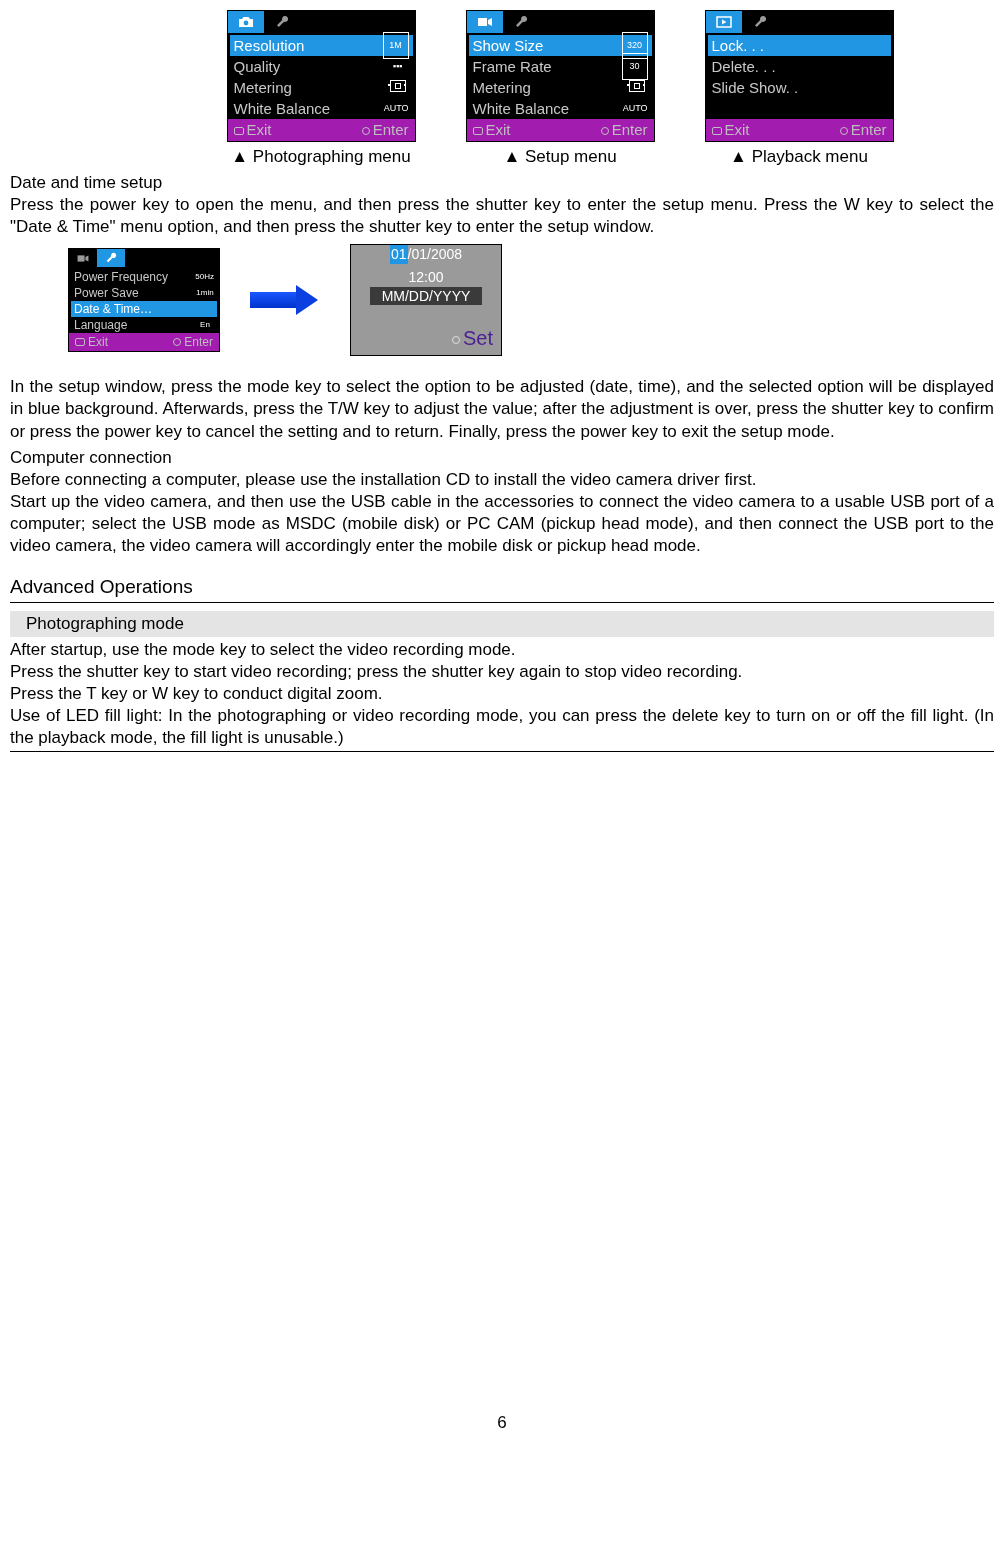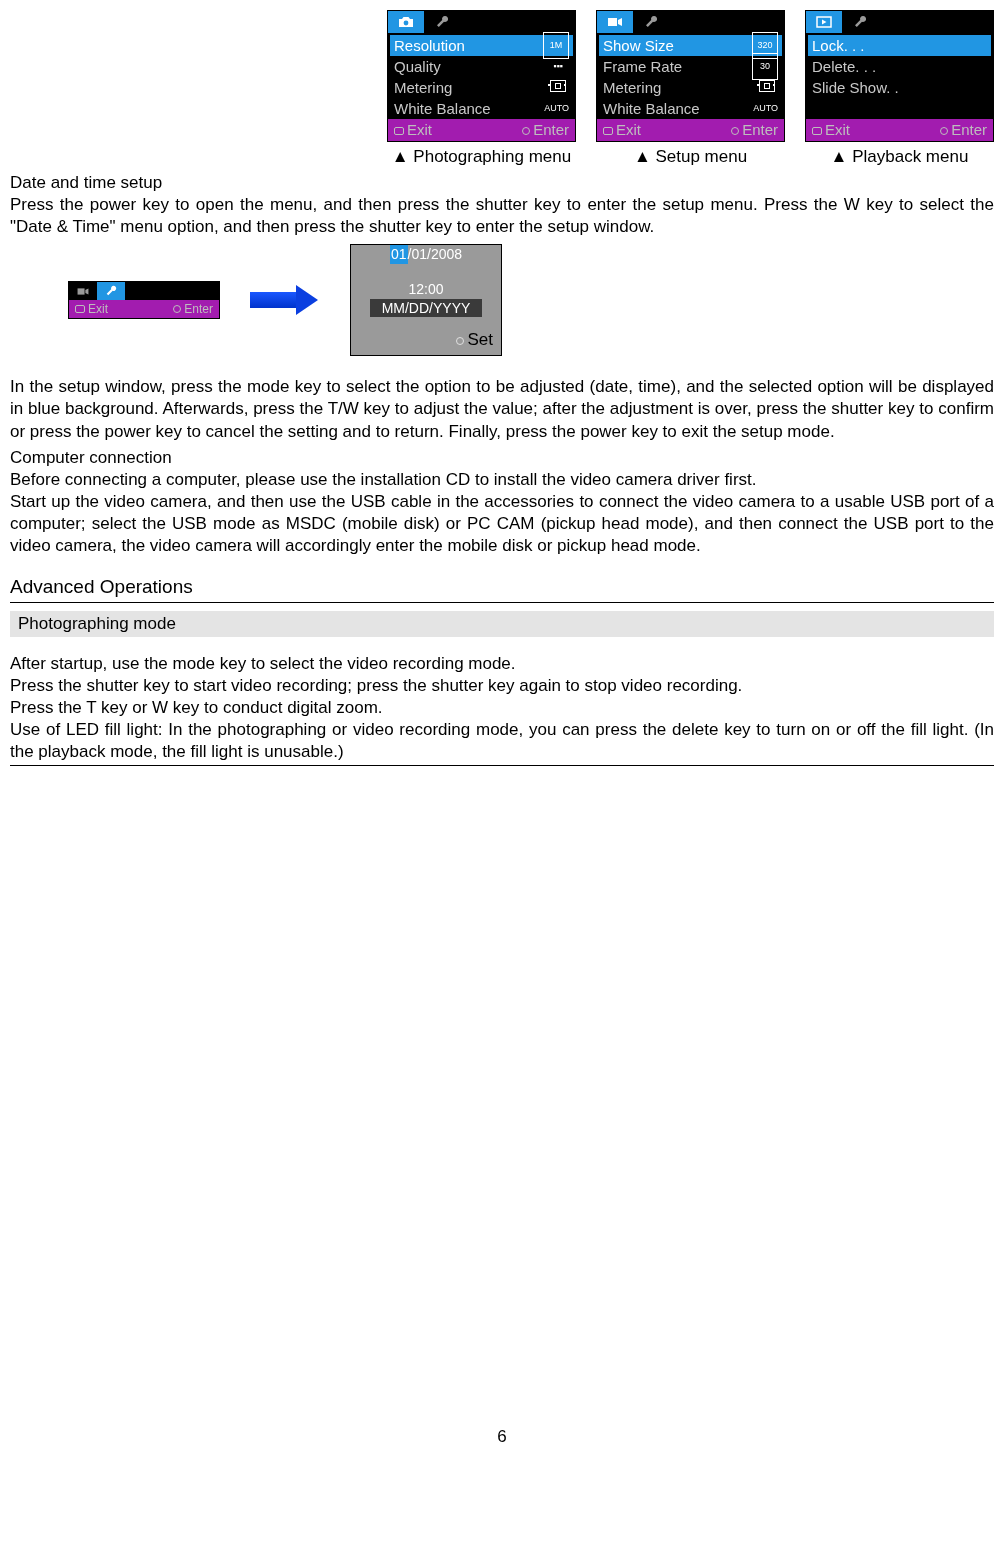--- a/index.html
+++ b/index.html
@@ -1,16 +1,16 @@
 <!DOCTYPE html>
 <html><head>
 <meta charset="utf-8">
 <style>
 body{font-family:Arial,Helvetica,sans-serif;font-size:17px;line-height:1.3;margin:0;padding:10px;width:984px;color:#000}
-.menus-row{display:flex;justify-content:flex-end;gap:20px;margin-left:116px;margin-bottom:2px}
+.menus-row{display:flex;justify-content:center;gap:50px;margin-left:116px;margin-bottom:2px}
 .menu-col{display:flex;flex-direction:column;align-items:center}
 .cam-screen{width:187px;background:#000;border:1px solid #000;position:relative}
 .cam-tabs{display:flex;height:22px;background:#000}
 .cam-tab{flex:0 0 36px;display:flex;align-items:center;justify-content:center;position:relative}
 .cam-tab.active{background:#2196e3}
 .cam-tab svg{display:block}
 .cam-body{padding:2px 2px 0 2px}
 .cam-row{display:flex;align-items:center;justify-content:space-between;height:21px;padding:0 4px;color:#c8c8c8;font-size:15px;font-family:Arial}
 .cam-row.sel{background:#2196e3;color:#fff}
 .cam-row .val{font-size:9px;color:#fff;text-align:center;min-width:22px}
@@ -22,33 +22,33 @@
 h3.sec{font-size:17px;font-weight:400;margin:4px 0 0 0}
 p{margin:0 0 0 0;text-align:justify}
 .dt-row{display:flex;align-items:center;gap:30px;margin:6px 0 20px 58px}
 .arrow-blue{width:70px;height:30px;position:relative}
 .arrow-blue .shaft{position:absolute;left:0;top:7px;width:48px;height:16px;background:linear-gradient(#1a57ff,#0033cc)}
 .arrow-blue .head{position:absolute;left:46px;top:0;width:0;height:0;border-top:15px solid transparent;border-bottom:15px solid transparent;border-left:22px solid #0b3fe0}
 .dt-panel{width:150px;height:110px;background:#9a9a9a;border:1px solid #000;position:relative;color:#fff;font-size:14px;text-align:center}
 .dt-panel .line{}
 .dt-panel .seg{display:inline-block}
 .dt-panel .seg.hl{background:#2196e3;color:#fff;padding:0 1px}
-.dt-panel .time{margin-top:16px}
+.dt-panel .time{margin-top:4px}
 .dt-panel .fmt{background:#3a3a3a;display:inline-block;padding:0 12px;margin-top:1px}
-.dt-panel .set{position:absolute;right:8px;bottom:4px;color:#000000;font-size:17px}
+.dt-panel .set{position:absolute;right:8px;bottom:4px;color:#4c1d95;font-size:20px}
 .dt-panel .set .dot{display:inline-block;width:6px;height:6px;border-radius:50%;border:1px solid #e0e0e0;margin-right:3px;vertical-align:middle}
 .small-screen{width:150px}
 .small-screen .cam-tabs{height:18px}
 .small-screen .cam-tab{flex:0 0 28px}
 .small-screen .cam-row{height:16px;font-size:12px;padding:0 3px}
 .small-screen .cam-row .val{font-size:8px;min-width:18px}
 .small-screen .cam-foot{height:18px;font-size:12px}
 .adv{font-size:19px;margin:18px 0 2px 0}
 hr{border:none;border-top:1px solid #000;margin:2px 0 8px 0}
-.mode-bar{background:#e4e4e4;padding:2px 8px;font-size:17px;margin-bottom:16px}
+.mode-bar{background:#e4e4e4;padding:2px 16px;font-size:17px;margin-bottom:2px}
 .page-num{text-align:center;margin-top:660px;font-size:17px}
 .icon-box{border:1px solid #fff;font-size:8px;color:#fff;padding:8px 1px;line-height:1;display:inline-block}
 .meter-icon{display:inline-block;width:14px;height:10px;border:1px solid #fff;position:relative}
 .meter-icon::before{content:"";position:absolute;left:4px;top:2px;width:4px;height:4px;border:1px solid #fff}
 .meter-icon::after{content:"";position:absolute;left:-3px;top:3px;width:2px;height:2px;background:#fff;box-shadow:16px 0 #fff}
 </style>
 </head>
 <body>
 
 <div class="menus-row">
@@ -185,20 +185,37 @@
             <rect x="2" y="3" width="9" height="8" fill="#9a9a9a"></rect>
             <path d="M12 5l4-2v8l-4-2z" fill="#9a9a9a"></path>
           </svg>
       </div>
       <div class="cam-tab active">
         <svg width="12" height="12" viewBox="0 0 14 14">
             <path d="M10 1a3 3 0 0 0-2.8 4L2 10.2 3.8 12 9 6.8A3 3 0 1 0 10 1z" fill="#fff"></path>
           </svg>
       </div>
     </div>
+    <div class="cam-body">
+      <div class="cam-row">
+          <span>Power Frequency</span>
+          <span class="val">50Hz</span>
+        </div>
+      <div class="cam-row">
+          <span>Power Save</span>
+          <span class="val">1min</span>
+        </div>
+      <div class="cam-row sel">
+          <span>Date &amp; Time…</span>
+        </div>
+      <div class="cam-row">
+          <span>Language</span>
+          <span class="val">En</span>
+        </div>
+    </div>
     <div class="cam-foot">
       <span><span class="pwr"></span><span>Exit</span></span>
       <span><span class="dot"></span><span>Enter</span></span>
     </div>
   </div>
 
   <div class="arrow-blue">
       <div class="shaft"></div>
       <div class="head"></div>
     </div>

